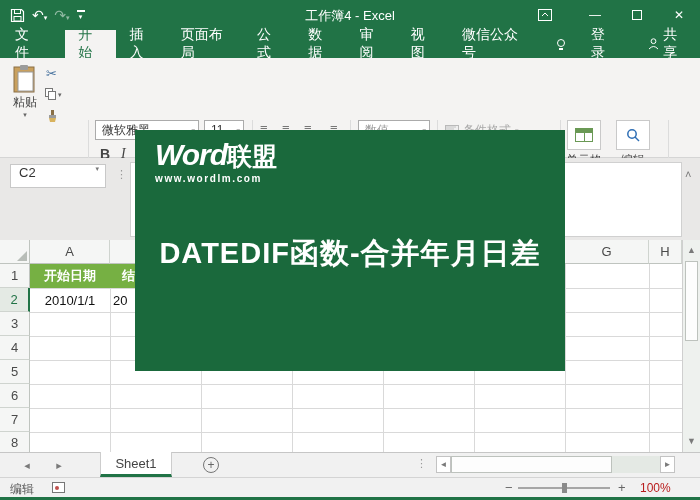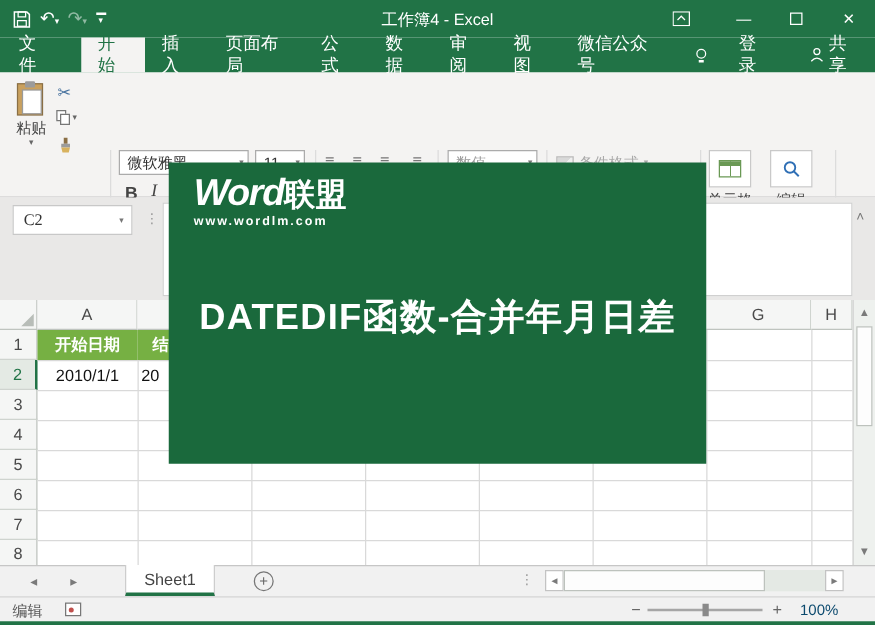--- a/index.html
+++ b/index.html
@@ -27,21 +27,21 @@
   .albars { display:inline-block; font-size:13px; color:#777; line-height:1; }
   .disabled { opacity:.45; }
   .gray-label { font-size:11px; color:#666; }
   .style-btn { display:flex; align-items:center; gap:4px; font-size:12px; color:#a9a9a9; }
   .stico { width:14px; height:12px; border:1px solid #b9b9b9; background:linear-gradient(135deg,#d9d9d9 50%,#efefef 50%); }
   .bigbtn { display:flex; flex-direction:column; align-items:center; gap:2px; }
   .bigbtn .frame { width:34px; height:30px; border:1px solid #c9c9c9; background:#fff; display:flex; align-items:center; justify-content:center; }
   .bigbtn .lbl { font-size:12px; color:#444; }
   
   .formularow { left:0; top:158px; width:700px; height:82px; background:#e9e8e7; }
-  .namebox { left:10px; top:164px; width:96px; height:24px; background:#fff; border:1px solid #c8c8c8; display:flex; align-items:center; justify-content:space-between; padding:0 6px 0 8px; font-size:13px; color:#333;font-family:Liberation Serif, serif; }
+  .namebox { left:10px; top:164px; width:96px; height:24px; background:#fff; border:1px solid #c8c8c8; display:flex; justify-content:space-between; padding:0 6px 0 8px; font-size:13px; color:#333; }
   .fxbox { left:130px; top:162px; width:552px; height:75px; background:#fff; border:1px solid #d0d0d0; }
   
   .gridwrap { left:0; top:240px; width:682px; height:212px; background:#fff; }
   .colhead { top:240px; height:24px; background:#f5f6f5; border-right:1px solid #cfd4cf; border-bottom:1px solid #bfc4bf; display:flex; align-items:center; justify-content:center; font-size:13px; color:#4a4a4a; }
   .rowhead { left:0; width:30px; height:24px; background:#f5f6f5; border-right:1px solid #bfc4bf; border-bottom:1px solid #cfd4cf; display:flex; align-items:center; justify-content:center; font-size:13px; color:#4a4a4a; }
   .rowhead.sel { background:#e4eae4; color:#217346; border-right:2px solid #217346; }
   .corner { left:0; top:240px; width:30px; height:24px; background:#f5f6f5; border-right:1px solid #bfc4bf; border-bottom:1px solid #bfc4bf; }
   .corner:after { content:""; position:absolute; right:2px; bottom:2px; border-left:10px solid transparent; border-bottom:10px solid #b8bdb8; }
   .gline { background:#d9d9d9; }
   .cell { display:flex; align-items:center; font-size:13px; color:#111; }
@@ -351,21 +351,21 @@
 <div class="abs statusbar">
   <span class="abs" style="left:10px;top:3px">编辑</span>
   <span class="abs" style="left:52px;top:4px;width:13px;height:11px;border:1px solid #777;background:#fff">
       <span style="position:absolute;left:2px;bottom:2px;width:4px;height:4px;border-radius:50%;background:#c0504d"></span>
     </span>
 
   <span class="abs" style="left:505px;top:2px;font-size:13px;color:#666">−</span>
   <span class="abs" style="left:518px;top:9px;width:92px;height:2px;background:#a6a6a6"></span>
   <span class="abs" style="left:562px;top:5px;width:5px;height:10px;background:#8a8a8a"></span>
   <span class="abs" style="left:618px;top:2px;font-size:13px;color:#666">+</span>
-  <span class="abs" style="left:640px;top:3px;color:#0c4a6e">100%</span>
+  <span class="abs" style="left:640px;top:3px;color:#b91c1c">100%</span>
 </div>
 <div class="abs greenstrip"></div>
 
 <div class="abs overlay">
   <div class="abs ov-title" style="left:0;top:104px">DATEDIF函数-合并年月日差</div>
   <div class="abs" style="left:20px;top:8px">
     <span class="logo-word">Word</span><span class="logo-lm">联盟</span>
     <div class="logo-url">www.wordlm.com</div>
   </div>
 </div>

